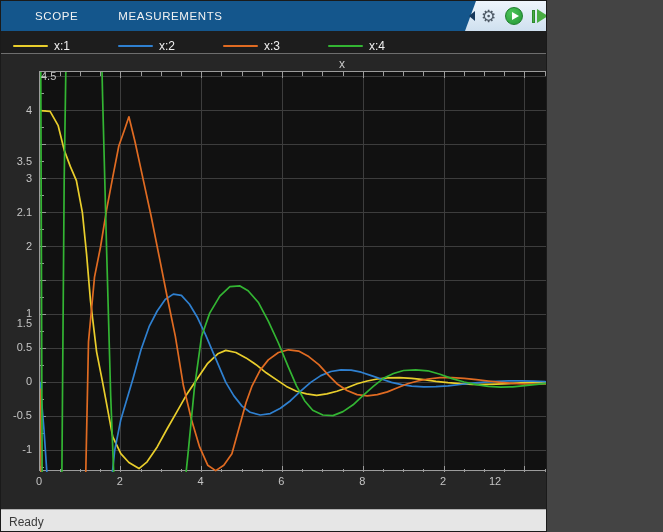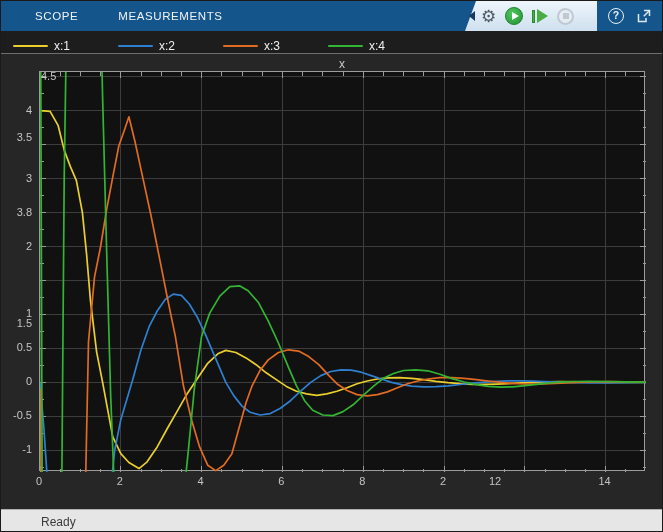--- a/index.html
+++ b/index.html
@@ -1,18 +1,18 @@
 <!DOCTYPE html>
 <html><head>
 <meta charset="utf-8">
 <style>
   * { margin:0; padding:0; box-sizing:border-box; }
   html,body { background:#444; }
   .window {
-    position:relative; width:663px; height:532px; overflow:hidden;
+    position:relative; width:547px; height:532px; overflow:hidden;
     font-family:"Liberation Sans", sans-serif; background:#701a75;
     border:1px solid #1a1a1a;
   }
   
   .toolbar {
     position:absolute; left:0; top:0; width:663px; height:30px;
     background:#14568c; display:flex; align-items:center;
   }
   .tab {
     color:#f2f2f2; font-size:11.5px; letter-spacing:0.6px;
@@ -91,21 +91,21 @@
     color:#c4c4c4; font-size:11px; top:421px;
   }
   .y-tick-label {
     position:absolute; left:0; width:31px; text-align:right;
     color:#c4c4c4; font-size:11px; height:13px;
   }
   
   .statusbar {
     position:absolute; left:0; top:508px; width:663px; height:24px;
     background:#e6e6e6; border-top:1px solid #b0b0b0;
-    display:flex; align-items:center; font-size:12px; color:#3a3a3a;padding-left:32px;
+    display:flex; align-items:center; font-size:12px; color:#3a3a3a;
   }
   .status-left { margin-left:8px; }
   .status-right { margin-left:auto; display:flex; align-items:center; }
   .status-mode { margin-right:28px; }
   .status-time { margin-right:10px; }
 </style>
 </head>
 <body>
 
 <div class="window">
@@ -307,23 +307,23 @@
         <div class="x-tick-label" style="left: 427px;">2</div>
         <div class="x-tick-label" style="left: 479px;">12</div>
         <div class="x-tick-label" style="left: 588.6px;">14</div>
         <div class="y-tick-label" style="top: 389.268px;">-1</div>
         <div class="y-tick-label" style="top: 355.312px;">-0.5</div>
         <div class="y-tick-label" style="top: 321.357px;">0</div>
         <div class="y-tick-label" style="top: 287.401px;">0.5</div>
         <div class="y-tick-label" style="top: 253.445px;">1</div>
         <div class="y-tick-label" style="top: 219.489px; margin-top: 44px;">1.5</div>
         <div class="y-tick-label" style="top: 185.533px;">2</div>
-        <div class="y-tick-label" style="top: 151.577px;">3.8</div>
+        <div class="y-tick-label" style="top: 151.577px;">2.1</div>
         <div class="y-tick-label" style="top: 117.621px;">3</div>
-        <div class="y-tick-label" style="top: 77px;">3.5</div>
+        <div class="y-tick-label" style="top: 101px;">3.5</div>
         <div class="y-tick-label" style="top: 49.7097px;">4</div>
         <div class="y-tick-label" style="top: 15.7538px; padding-left: 40px;">4.5</div>
       </div>
   </div>
 
   <div class="statusbar">
     <span class="status-left">Ready</span>
   </div>
 
 </div>

